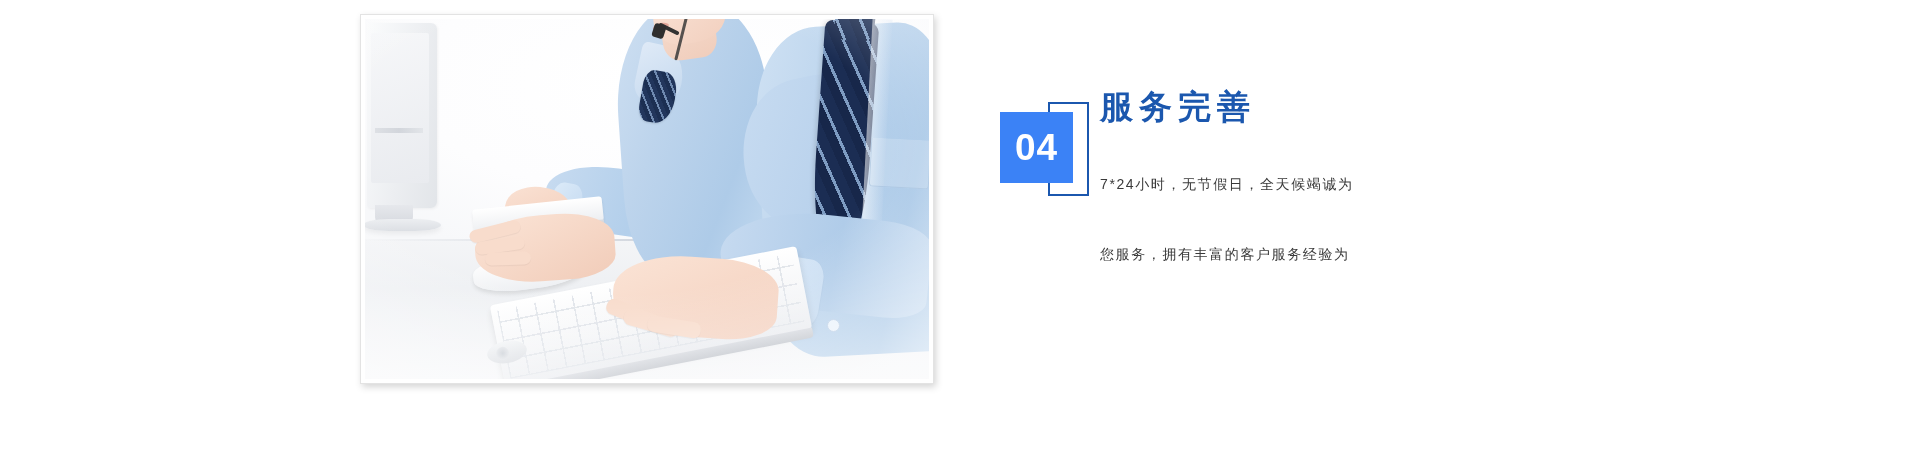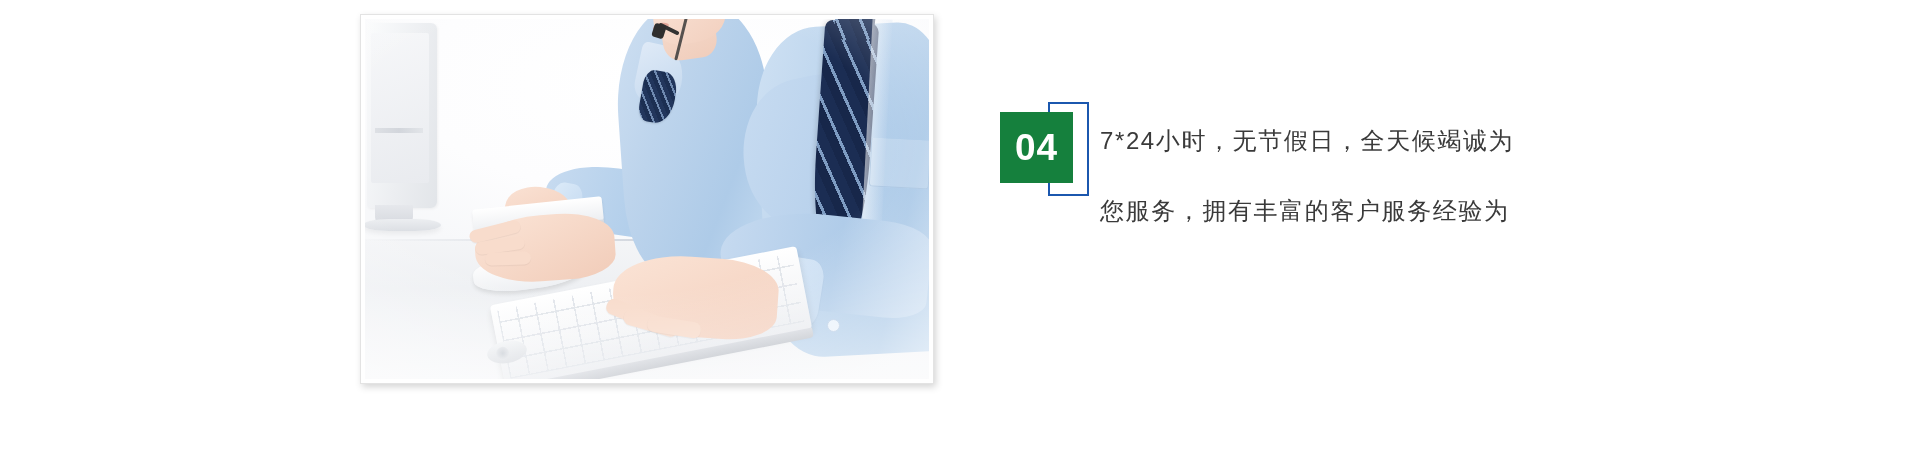--- a/index.html
+++ b/index.html
@@ -259,38 +259,38 @@
   .content{position:absolute;left:1000px;top:86px;width:700px;}
 
   .badge-wrap{position:absolute;left:0px;top:16px;width:92px;height:96px;}
   .badge-outline{
     position:absolute;left:48px;top:0px;width:37px;height:90px;
     border:2px solid #1B57AE;
     background:transparent;
   }
   .badge-box{
     position:absolute;left:0px;top:10px;width:73px;height:71px;
-    background:#15803d;
+    background:#3b82f6;
     display:flex;align-items:center;justify-content:center;
   }
   .badge-num{
     color:#ffffff;font-size:37px;font-weight:700;letter-spacing:1px;
     line-height:1;font-family:"Liberation Sans","DejaVu Sans",sans-serif;
   }
 
   .text-block{position:absolute;left:100px;top:0px;width:430px;}
   .title{
     color:#1B57AE;
     font-size:33px;font-weight:700;letter-spacing:6px;
     line-height:1.3;margin:0 0 10px 0;white-space:nowrap;
   }
   .body-lines{margin:0;}
   .body-line{
     color:#3a3a3a;
-    font-size:24px;letter-spacing:1.6px;line-height:30px;
+    font-size:14px;letter-spacing:1.6px;line-height:30px;
     white-space:nowrap;
     margin-top:40px;
   }
 </style>
 </head>
 <body>
 
 <div class="stage">
 
   <div class="photo-frame">
@@ -356,20 +356,21 @@
   <div class="content">
 
     <div class="badge-wrap">
       <div class="badge-outline"></div>
       <div class="badge-box">
         <span class="badge-num">04</span>
       </div>
     </div>
 
     <div class="text-block">
+      <h2 class="title">服务完善</h2>
       <div class="body-lines">
         <div class="body-line">7*24小时，无节假日，全天候竭诚为</div>
         <div class="body-line">您服务，拥有丰富的客户服务经验为</div>
       </div>
     </div>
 
   </div>
 </div>
 
 </body></html>

